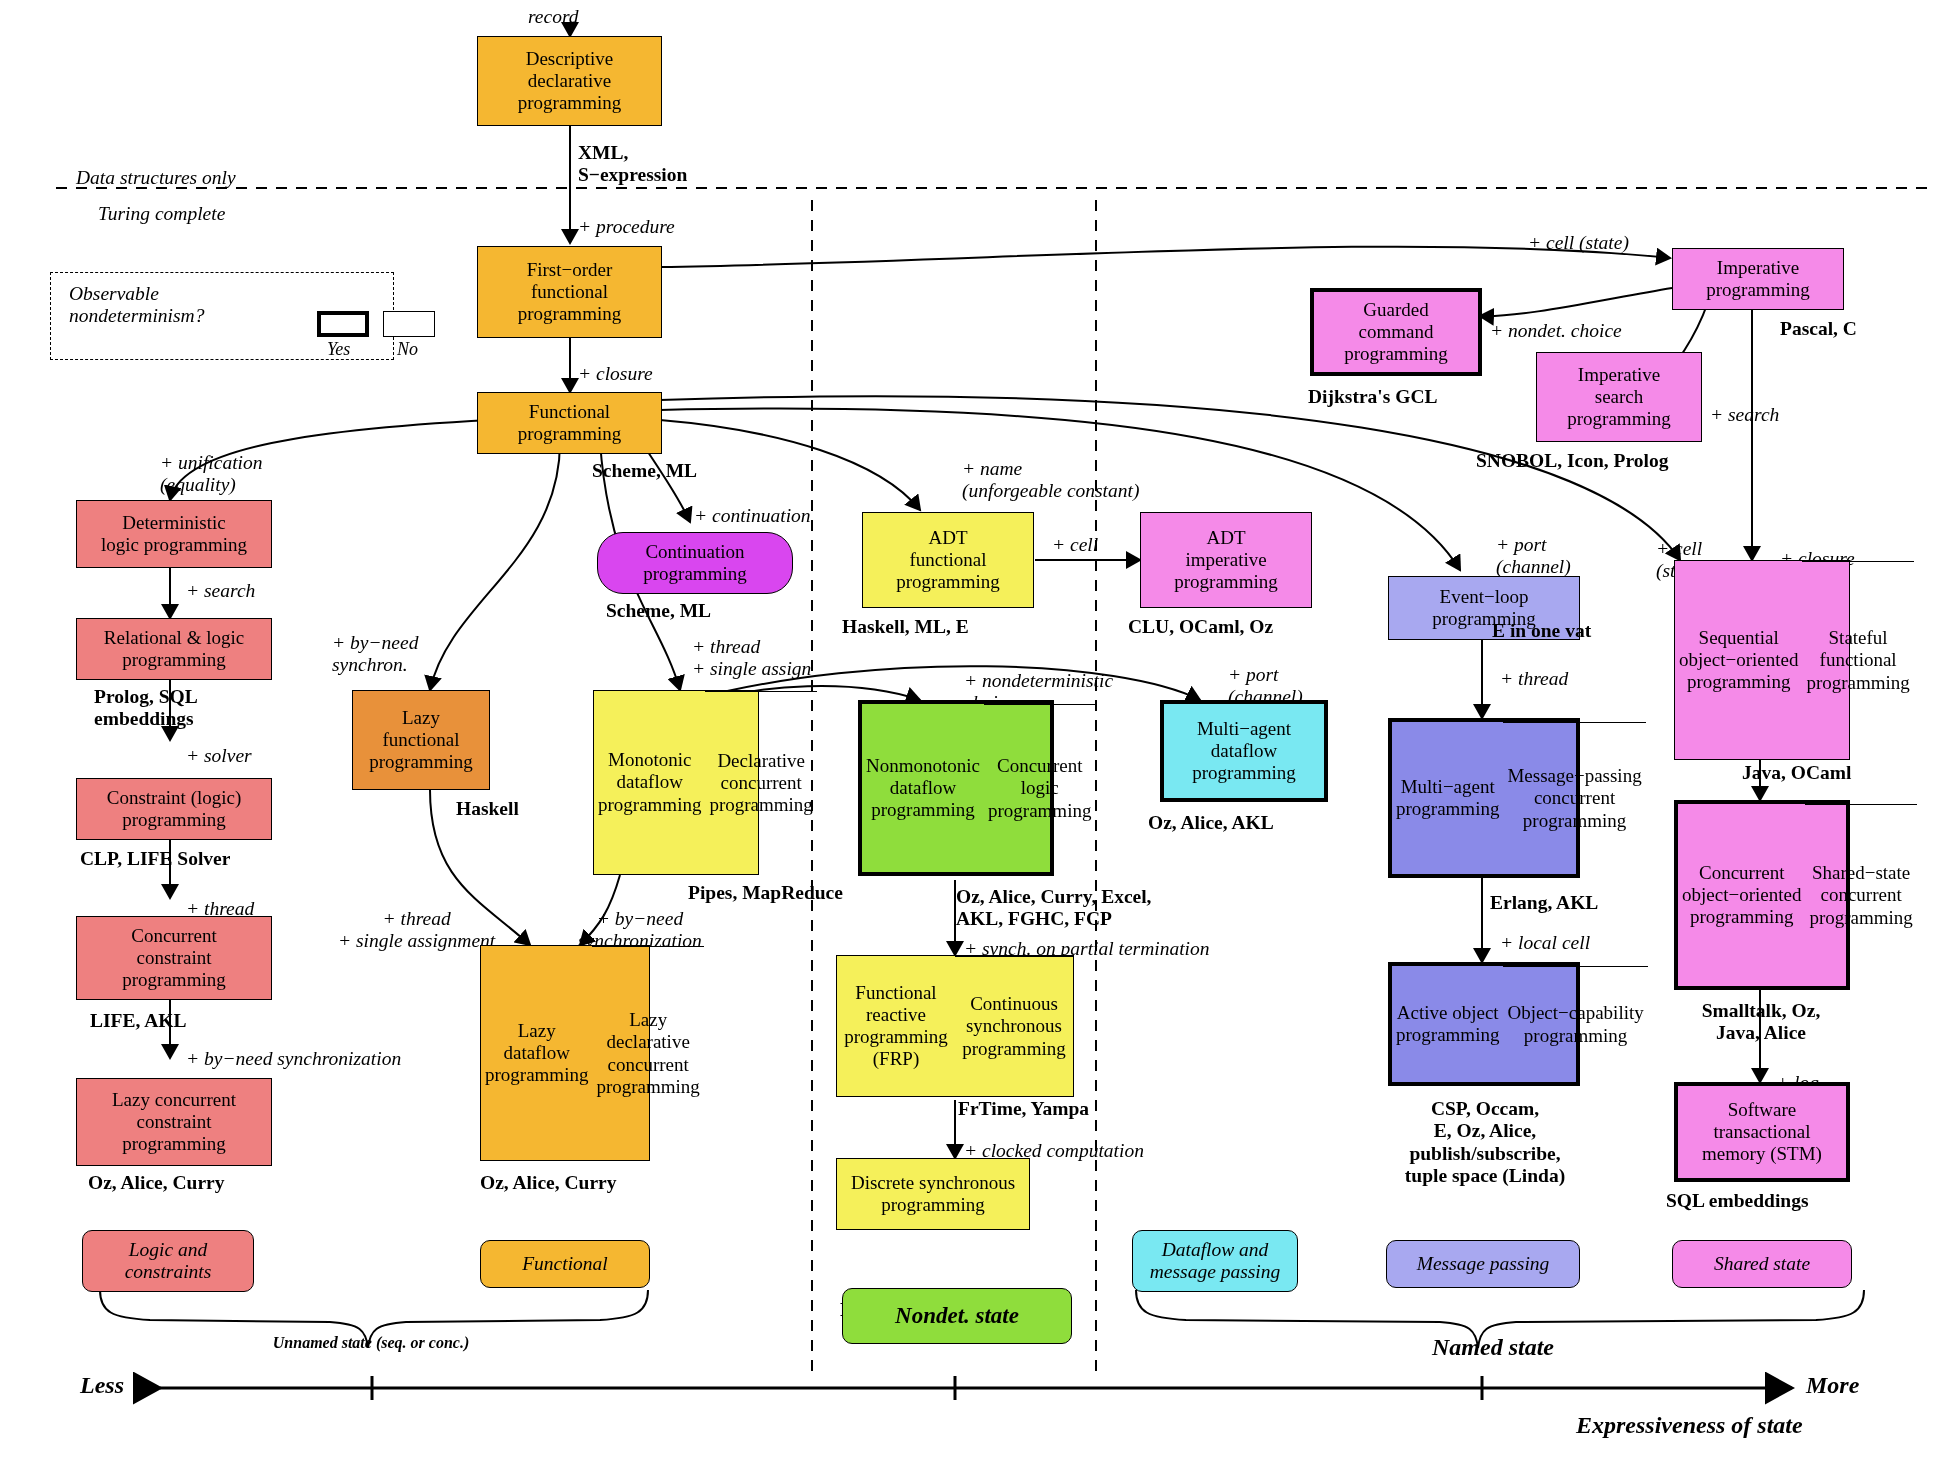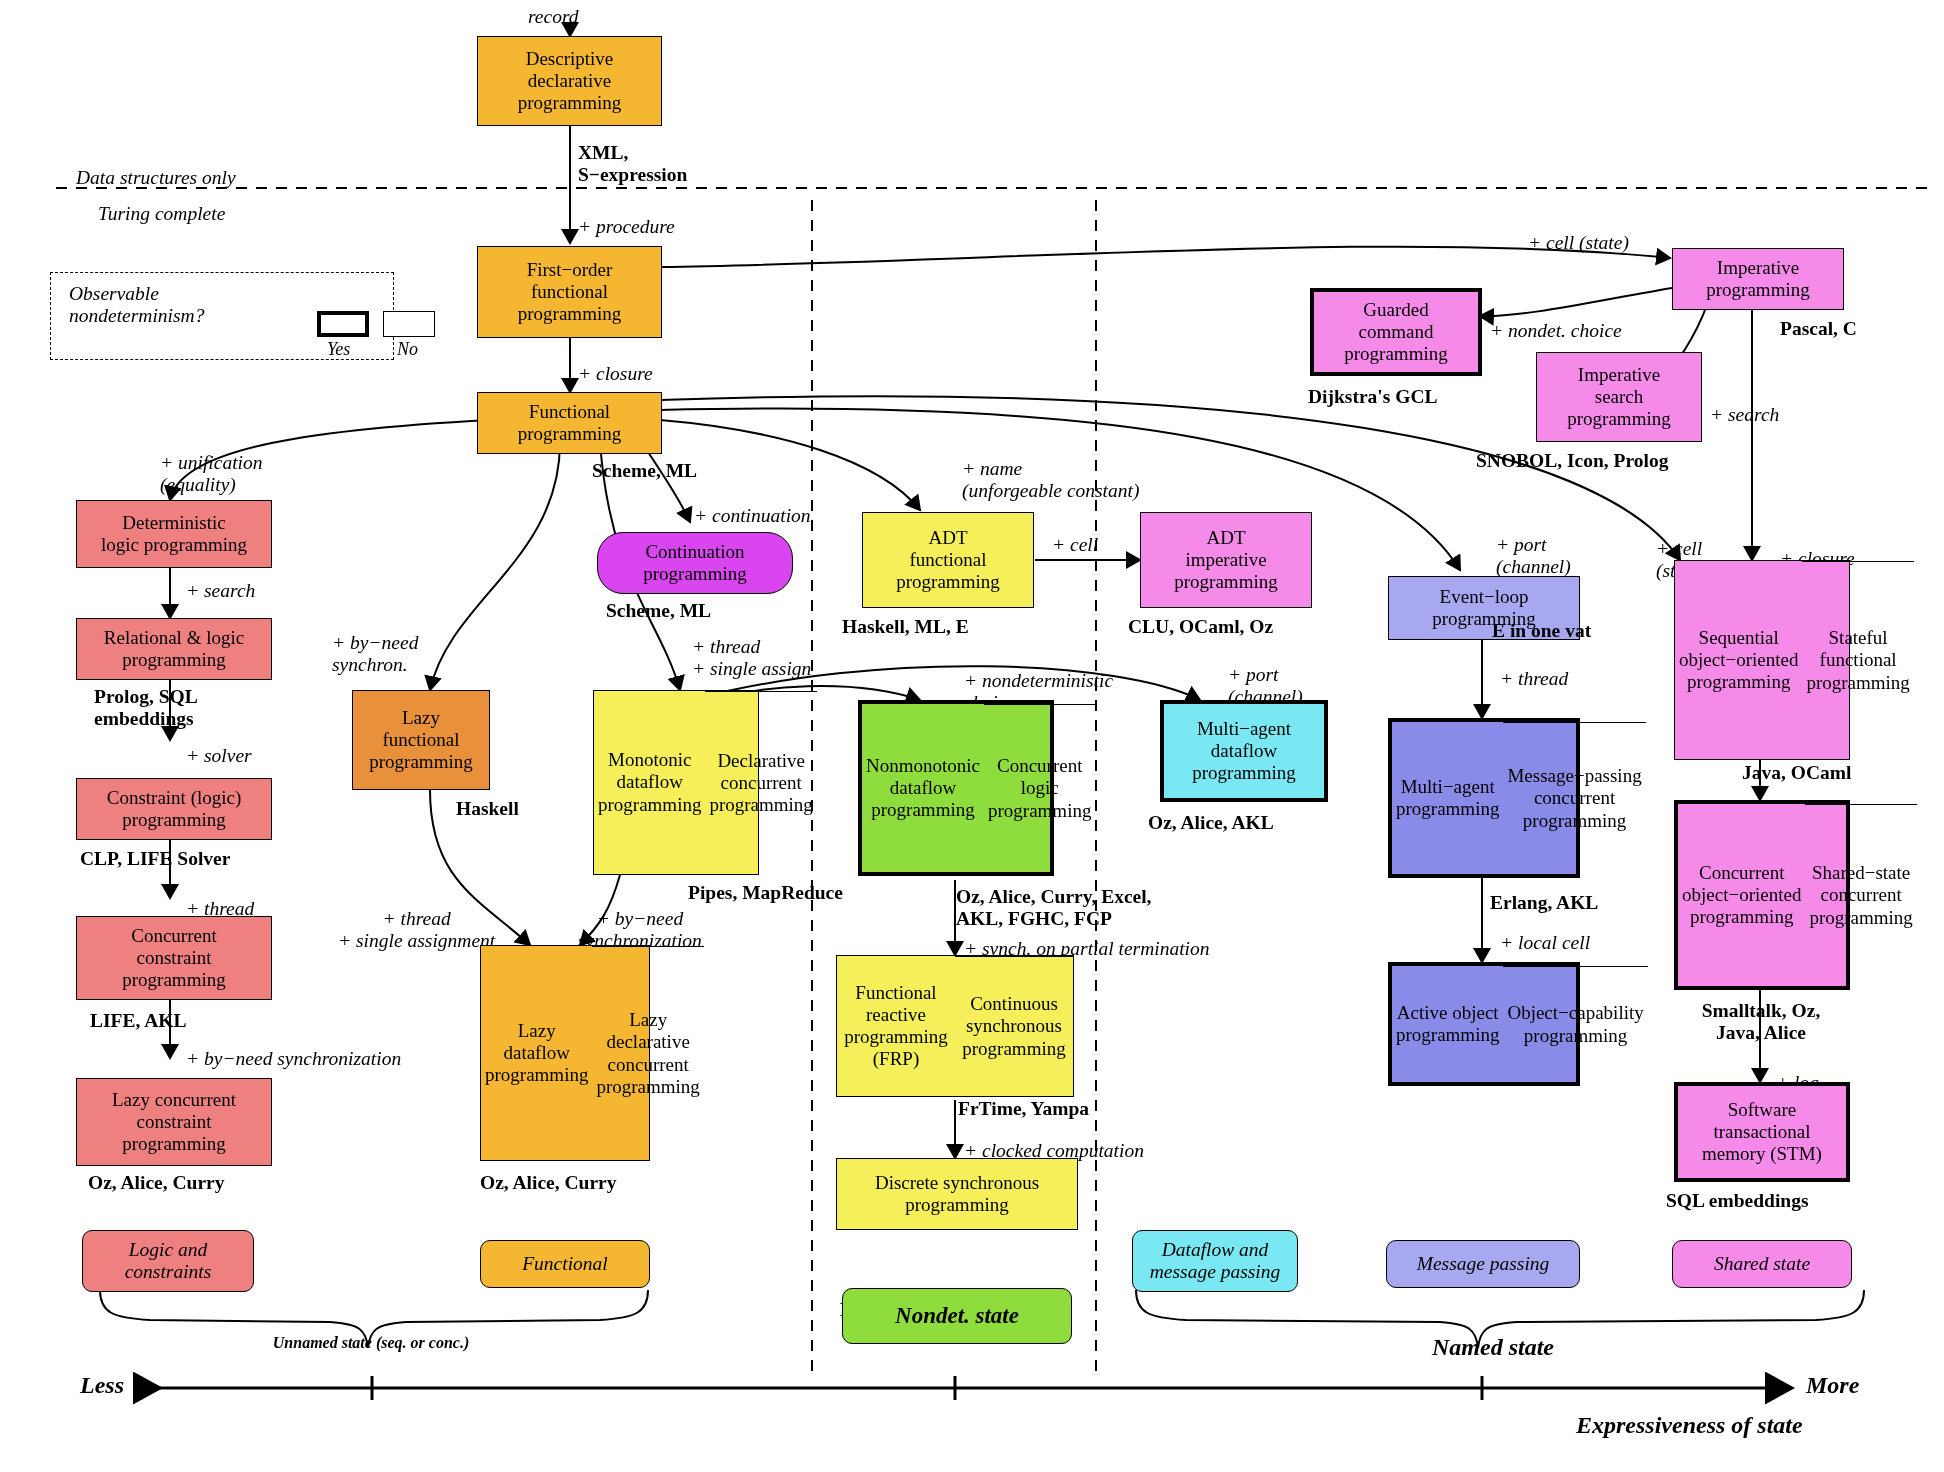--- a/index.html
+++ b/index.html
@@ -335,21 +335,21 @@
     <div class="cell">Functional reactive
 programming (FRP)</div>
     <div class="cell">Continuous synchronous
 programming</div>
   </div>
 
   <div class="lbl bd" style="left:958px; top:1098px;">FrTime, Yampa</div>
 
   <div class="lbl it" style="left:964px; top:1140px;">+ clocked computation</div>
 
-  <div class="box" style="left:836px; top:1158px; width:242px; height:72px; background:#f5f05a;">Discrete synchronous
+  <div class="box" style="left:836px; top:1158px; width:194px; height:72px; background:#f5f05a;">Discrete synchronous
 programming</div>
 
   <div class="lbl bd" style="left:840px; top:1299px;">Esterel, Lustre, Signal</div>
 
   <div class="lbl it" style="left:1228px; top:664px;">+ port
 (channel)</div>
 
   <div class="box thick" style="left:1160px; top:700px; width:168px; height:102px; background:#79e8f2;">Multi−agent
 dataflow
 programming</div>
@@ -376,20 +376,24 @@
 
   <div class="lbl it" style="left:1500px; top:932px;">+ local cell</div>
 
   <div class="stack thick" style="left:1388px; top:962px; width:192px; height:124px; background:#8a8ae8;">
     <div class="cell">Active object
 programming</div>
     <div class="cell">Object−capability
 programming</div>
   </div>
 
+  <div class="lbl bd c" style="left:1380px; top:1098px; width:210px;">CSP, Occam,
+E, Oz, Alice,
+publish/subscribe,
+tuple space (Linda)</div>
 
   <div class="lbl it" style="left:1656px; top:538px;">+ cell
 (state)</div>
   <div class="lbl it" style="left:1780px; top:548px;">+ closure</div>
 
   <div class="stack" style="left:1674px; top:560px; width:176px; height:200px; background:#f58ae8;">
     <div class="cell">Sequential
 object−oriented
 programming</div>
     <div class="cell">Stateful

